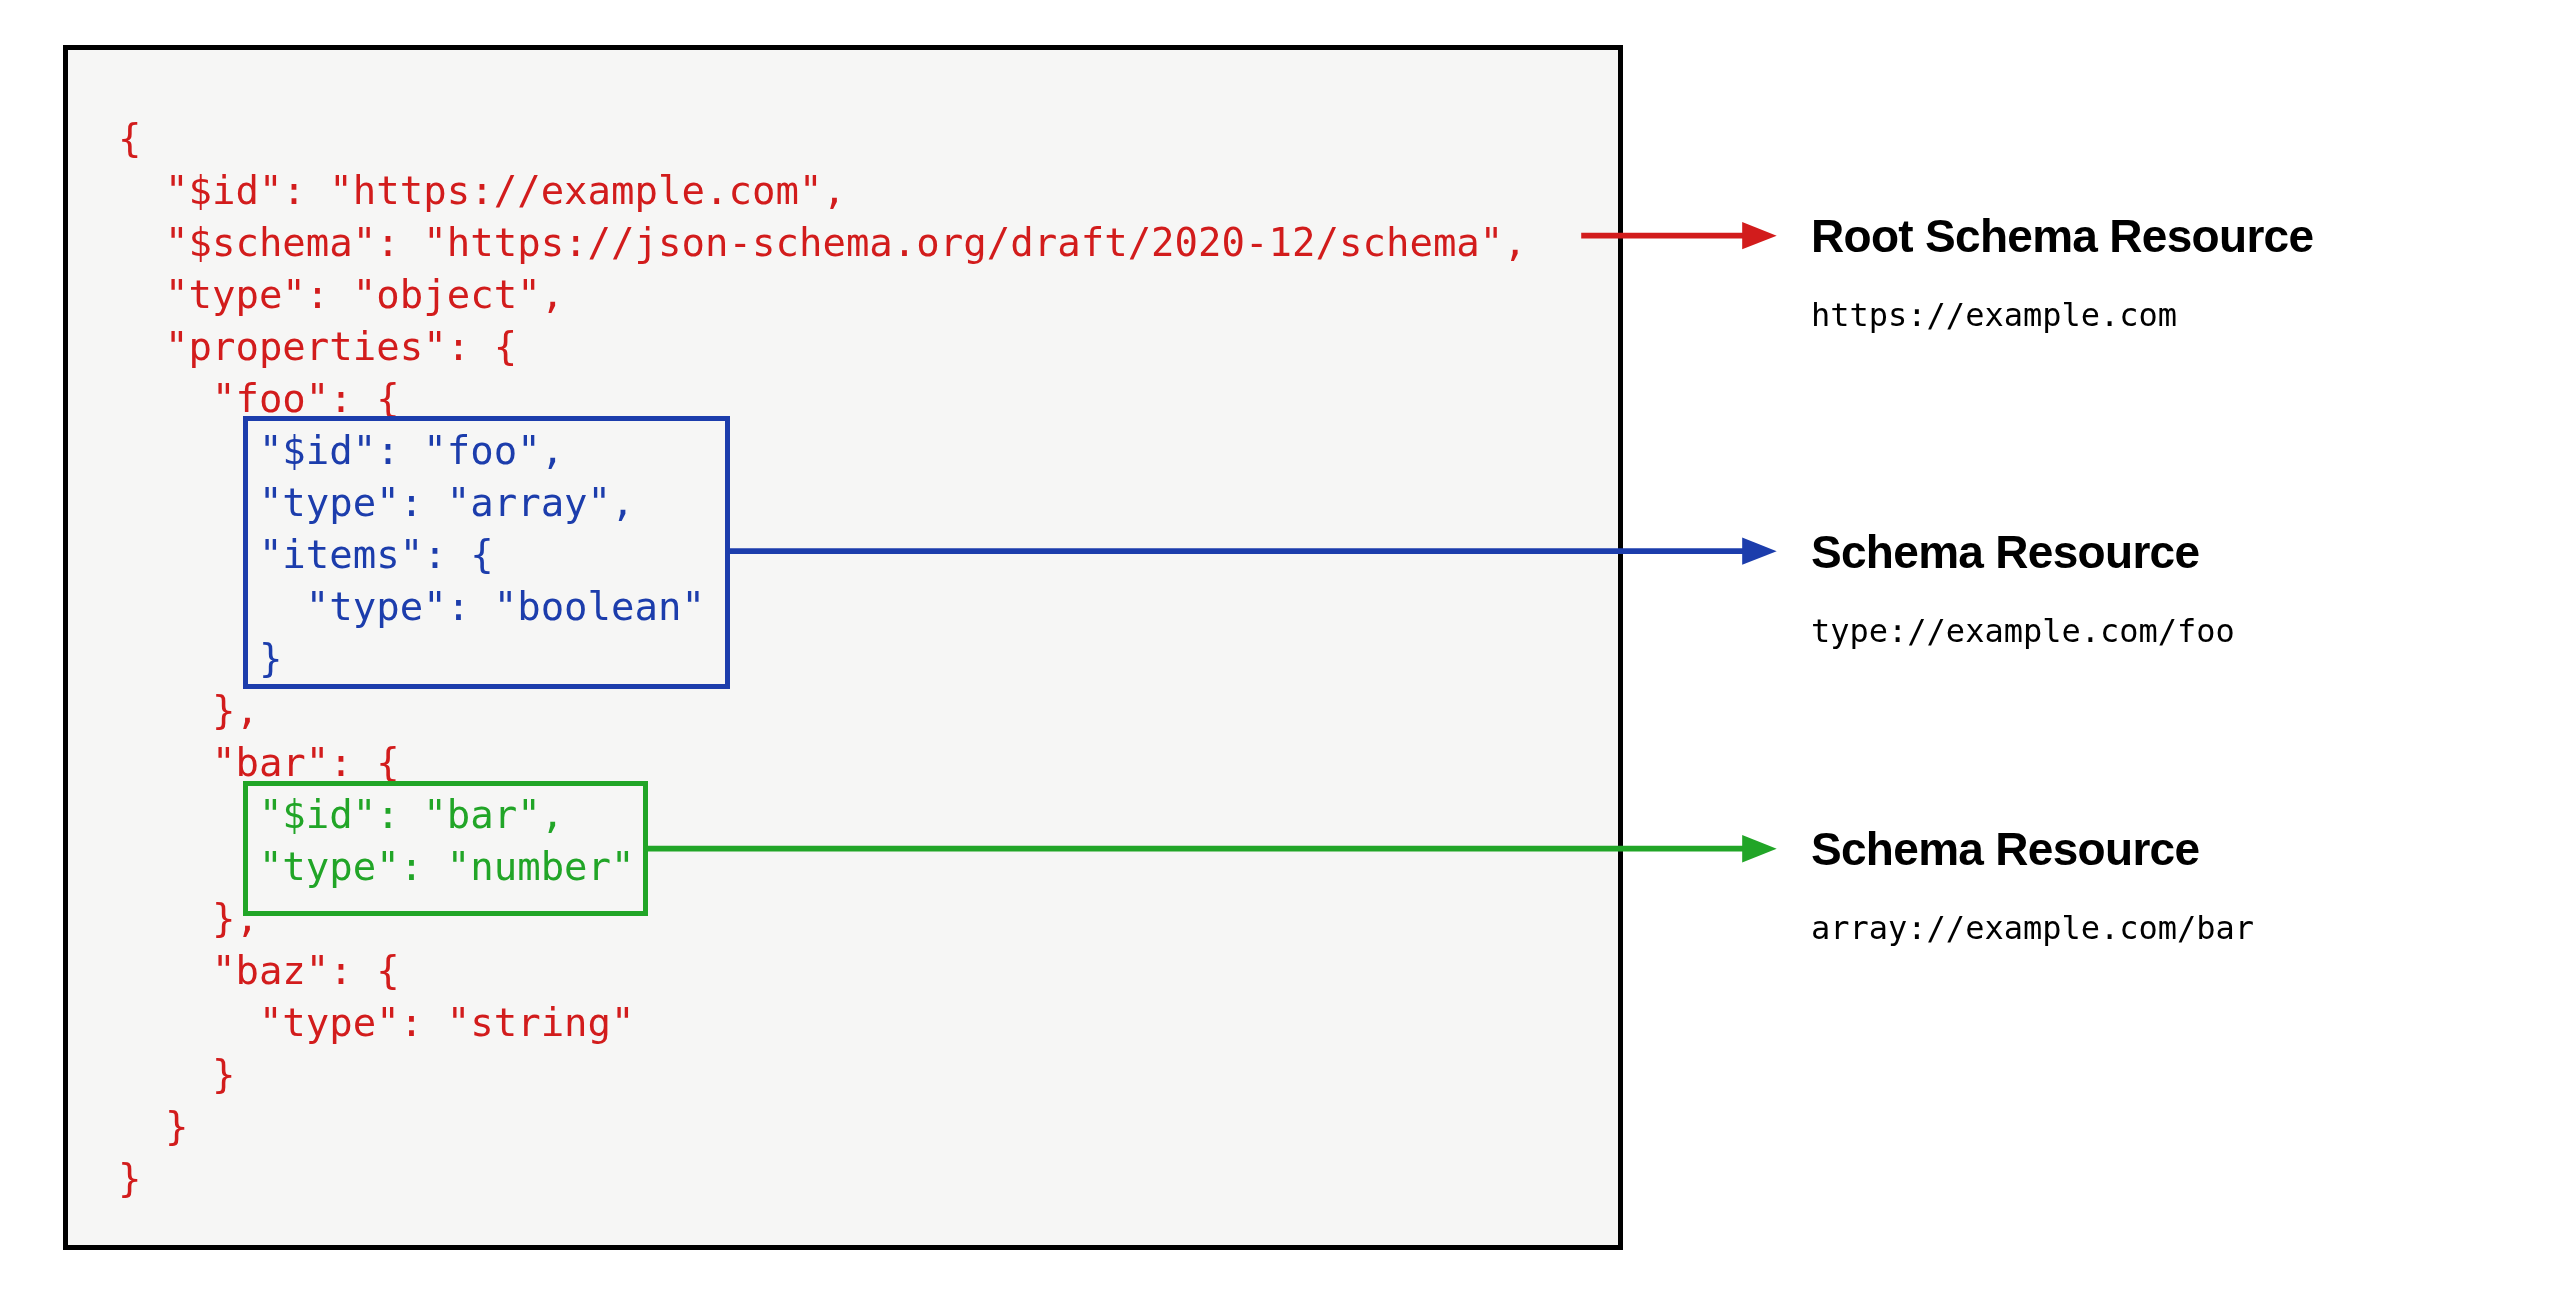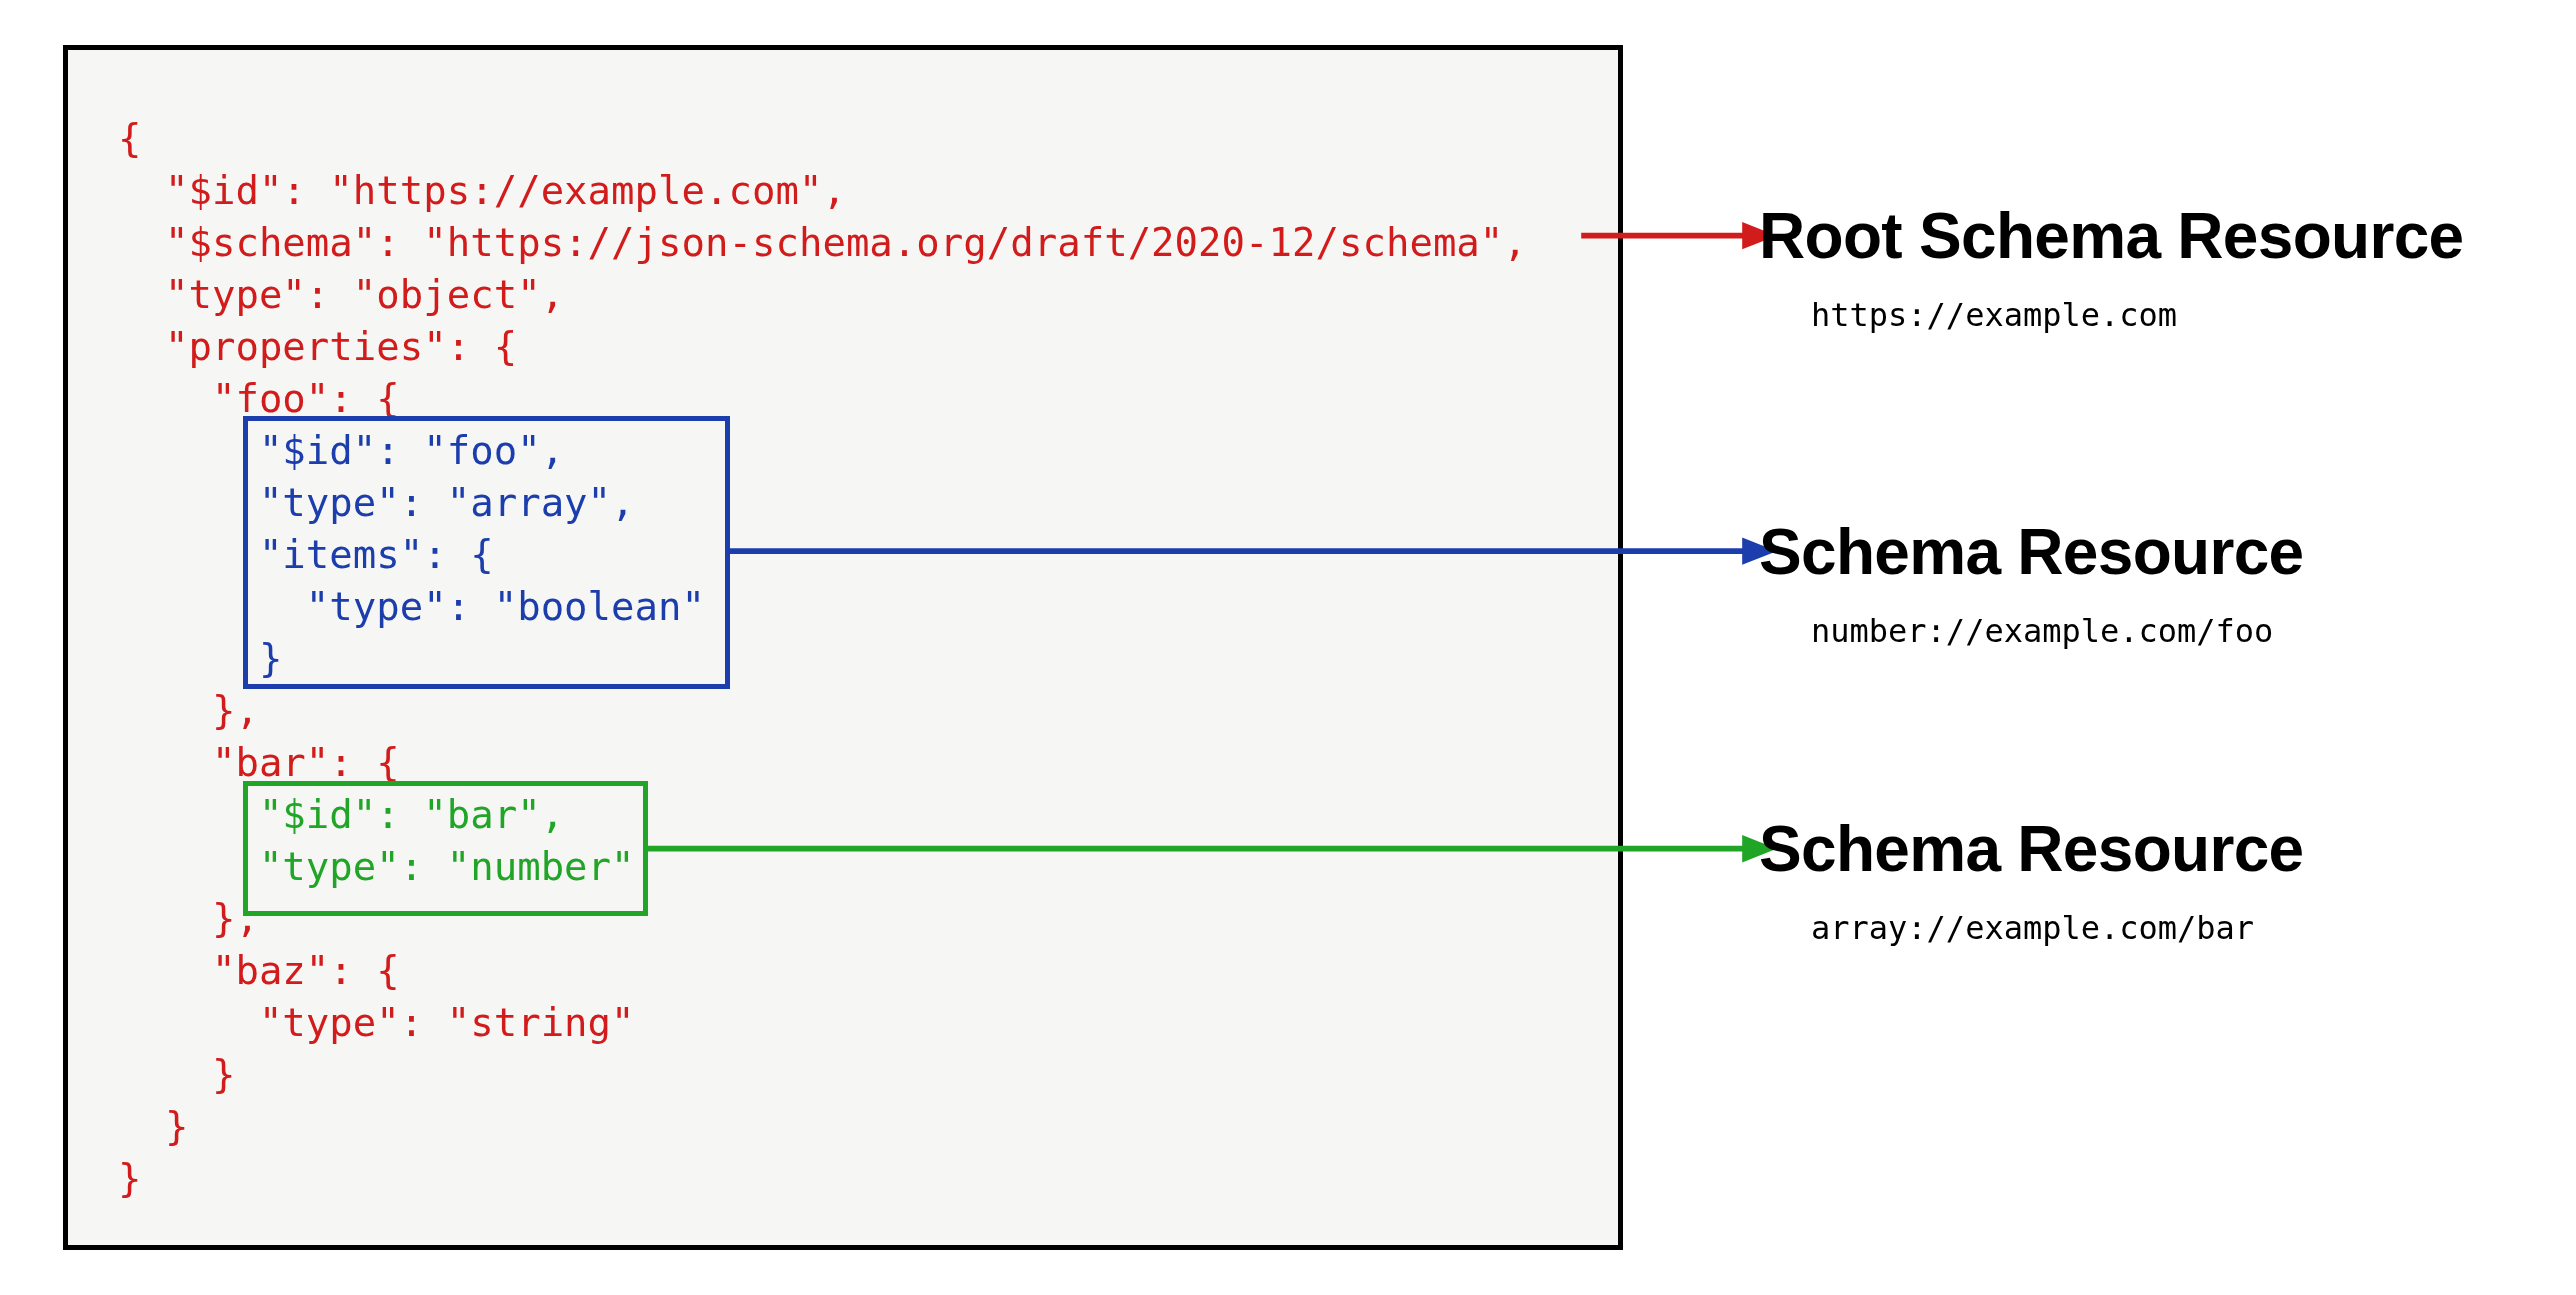--- a/index.html
+++ b/index.html
@@ -54,24 +54,24 @@
     pointer-events: none;
   }
   .st-red   { stroke: var(--red,   #d21c1c); stroke-width: 8px; }
   .st-blue  { stroke: var(--blue,  #1c3dac); stroke-width: 8px; }
   .st-green { stroke: var(--green, #21a527); stroke-width: 8px; }
   .f-red    { fill: var(--red,   #d21c1c); }
   .f-blue   { fill: var(--blue,  #1c3dac); }
   .f-green  { fill: var(--green, #21a527); }
   .ann-title {
     position: absolute;
-    left: 1759px;
+    left: 1811px;
     font-family: "Liberation Sans", sans-serif;
     font-weight: bold;
-    font-size: 64px;
+    font-size: 46px;
     line-height: 68px;
     letter-spacing: -0.7px;
     color: #000000;
     white-space: nowrap;
   }
   .ann-url {
     position: absolute;
     left: 1811px;
     font-family: "DejaVu Sans Mono", monospace;
     font-size: 32px;
@@ -110,19 +110,19 @@
     <g>
       <line class="st-green" x1="898" y1="1181" x2="2426" y2="1181"></line>
       <polygon class="f-green" points="2424,1162 2424,1200 2472,1181"></polygon>
     </g>
   </svg>
 
   <div class="ann-title t1">Root Schema Resource</div>
   <div class="ann-url u1">https://example.com</div>
 
   <div class="ann-title t2">Schema Resource</div>
-  <div class="ann-url u2">number://example.com/foo</div>
+  <div class="ann-url u2">type://example.com/foo</div>
 
   <div class="ann-title t3">Schema Resource</div>
   <div class="ann-url u3">array://example.com/bar</div>
 
 </div>
 
 
 </body></html>

